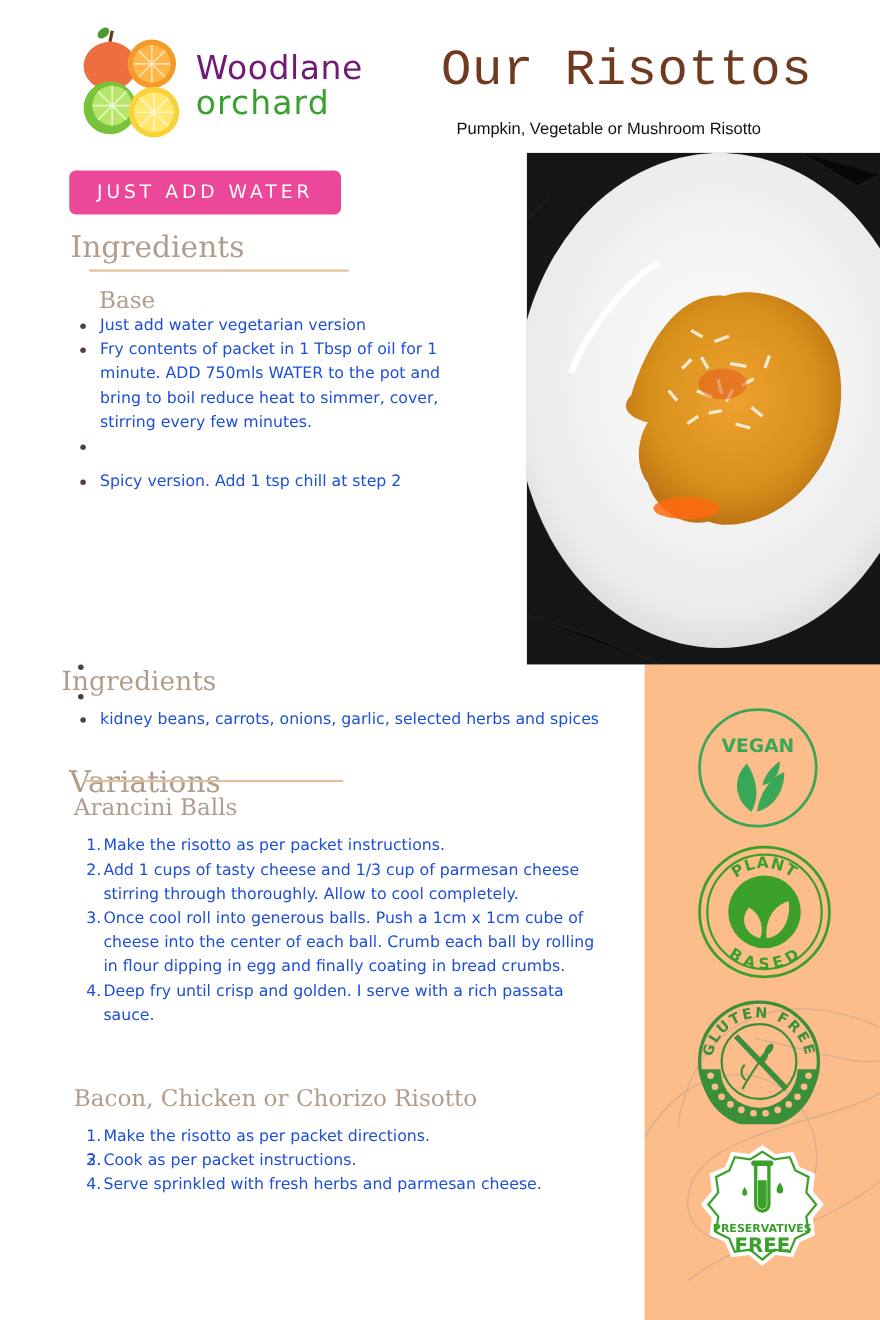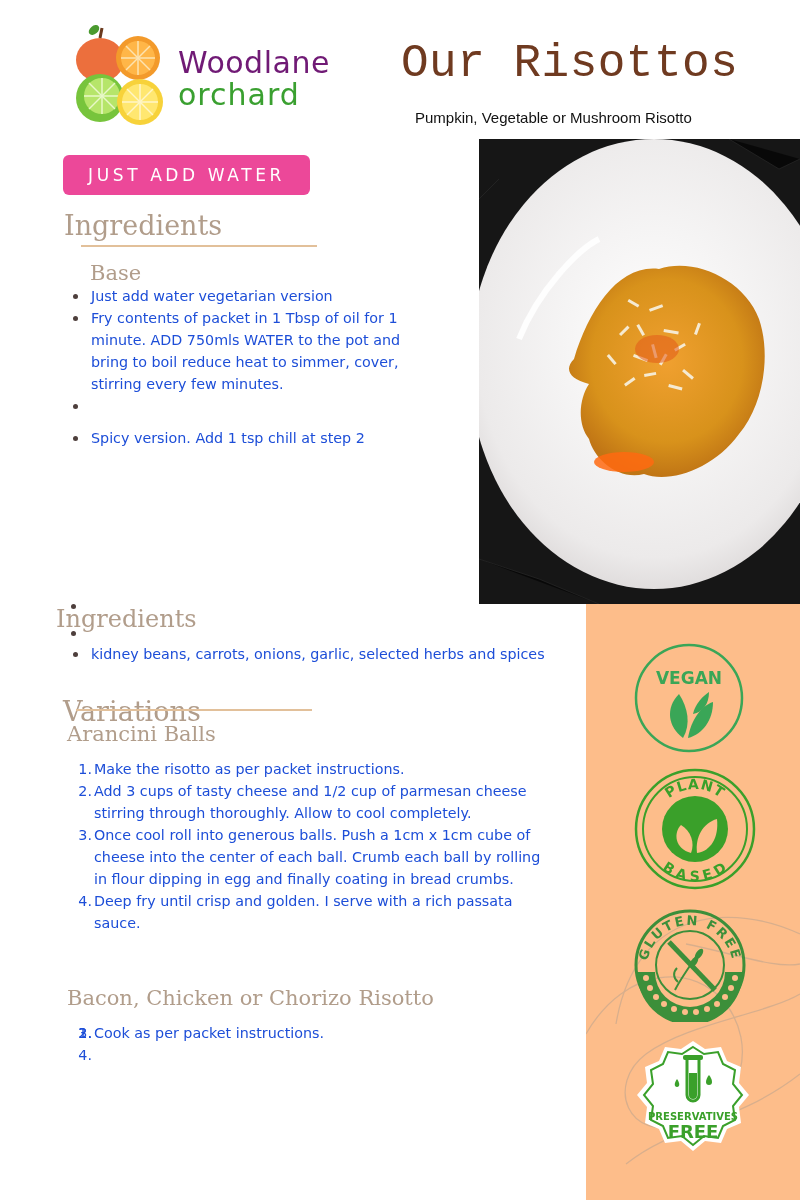--- a/index.html
+++ b/index.html
@@ -159,31 +159,31 @@
 <ul class="bullets body-text" style="left:64px; top:643px; width:560px; z-index:2;">
   <li>kidney beans, carrots, onions, garlic, selected herbs and spices</li>
 </ul>
 
 <div class="h-section h1" style="left:63px; top:696px;">Variations</div>
 <div class="rule" style="left:76px; top:709px; width:236px;"></div>
 
 <div class="h-section h2" style="left:67px; top:722px;">Arancini Balls</div>
 <ol class="steps body-text" style="left:67px; top:758px; width:490px;">
   <li><span class="num">1.</span><span>Make the risotto as per packet instructions.</span></li>
-  <li><span class="num">2.</span><span>Add 3 cups of tasty cheese and 1/2 cup of parmesan cheese stirring through thoroughly. Allow to cool completely.</span></li>
+  <li><span class="num">2.</span><span>Add 1 cups of tasty cheese and 1/3 cup of parmesan cheese stirring through thoroughly. Allow to cool completely.</span></li>
   <li><span class="num">3.</span><span>Once cool roll into generous balls. Push a 1cm x 1cm cube of cheese into the center of each ball. Crumb each ball by rolling in flour dipping in egg and finally coating in bread crumbs.</span></li>
   <li><span class="num">4.</span><span>Deep fry until crisp and golden. I serve with a rich passata sauce.</span></li>
 </ol>
 
 <div class="h-section h2" style="left:67px; top:986px;">Bacon, Chicken  or Chorizo Risotto</div>
 <ol class="steps body-text" style="left:67px; top:1022px; width:510px;">
-  <li><span class="num">1.</span></li>
+  <li><span class="num">1.</span><span>Make the risotto as per packet directions.</span></li>
   <li><span class="num">2.</span></li>
   <li><span class="num">3.</span><span> Cook as per packet instructions.</span></li>
-  <li><span class="num">4.</span></li>
+  <li><span class="num">4.</span><span> Serve sprinkled with fresh herbs and parmesan cheese.</span></li>
 </ol>
 
 <div class="cert" style="left:633px; top:642px;">
   <svg width="112" height="112" viewBox="0 0 112 112">
     <circle cx="56" cy="56" r="53" fill="none" stroke="#3aa657" stroke-width="2.5"></circle>
     <text x="56" y="42" text-anchor="middle" font-family="DejaVu Sans, sans-serif" font-weight="bold" font-size="17" fill="#3aa657">VEGAN</text>
     <path d="M50 96 C 35 85, 32 66, 46 52 C 55 66, 58 82, 50 96 Z" fill="#3aa657"></path>
     <path d="M55 96 C 58 78, 68 64, 80 60 C 80 78, 70 92, 55 96 Z" fill="#3aa657"></path>
     <path d="M60 72 C 62 62, 70 54, 76 50 C 76 62, 70 70, 60 72 Z" fill="#3aa657"></path>
   </svg>

